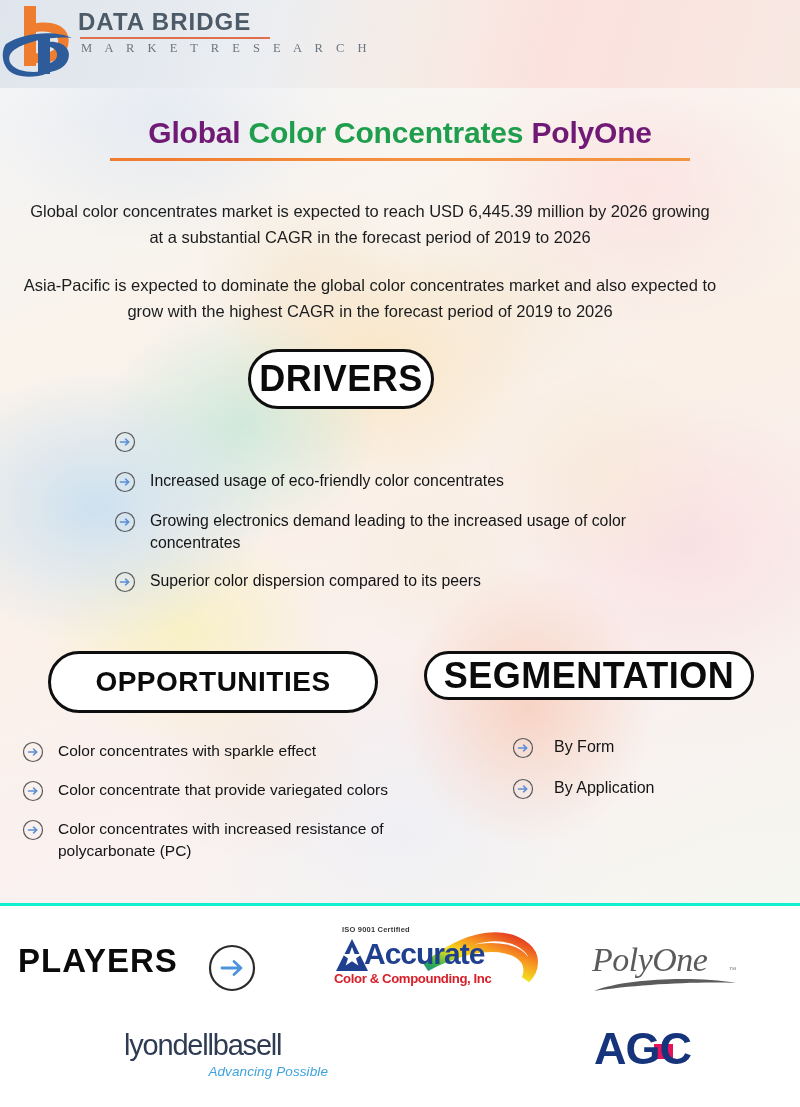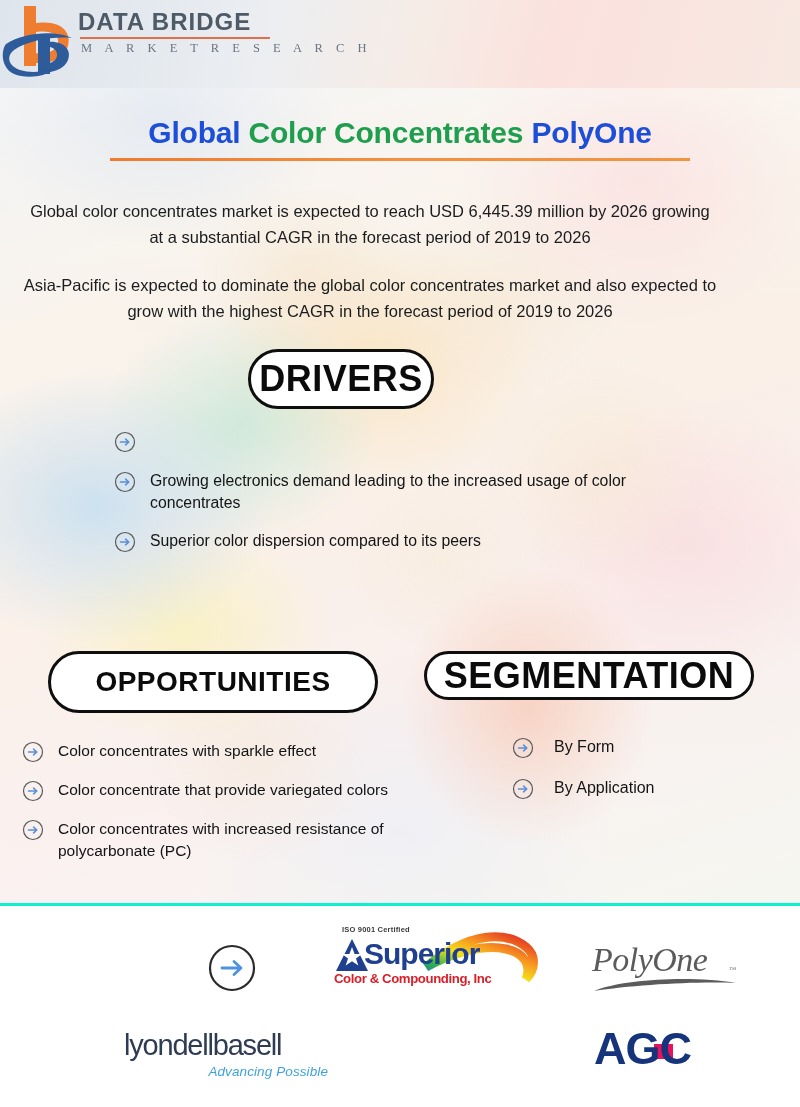--- a/index.html
+++ b/index.html
@@ -84,21 +84,21 @@
 
   
   .title-block {
     position:absolute; left:0; top:116px; width:800px; z-index:5;
     text-align:center;
   }
   .title-line {
     font-size:30px; font-weight:700; letter-spacing:-0.2px;
     white-space:nowrap;
   }
-  .tw-black { color:#1d4ed8; }
+  .tw-black { color:#701a75; }
   .tw-green { color:#1f9e4e; }
   .title-underline {
     width:580px; height:3px; margin:8px auto 0;
     background:linear-gradient(90deg,#f07a2e 0%, #f4903f 50%, #f2953f 100%);
   }
 
   
   .intro {
     position:absolute; left:0; top:198px; width:740px; z-index:5;
     text-align:center; color:#1a1c1e;
@@ -296,20 +296,29 @@
         </svg>
       </span>
     </div>
     <div class="bitem">
       <span class="barrow">
         <svg viewBox="0 0 22 22" width="22" height="22">
           <circle cx="11" cy="11" r="9.5" fill="none" stroke="#57595c" stroke-width="1.2"></circle>
           <path d="M6.5 11 L14.5 11 M11.6 8.2 L14.8 11 L11.6 13.8" fill="none" stroke="#5b8fd6" stroke-width="1.6" stroke-linecap="round" stroke-linejoin="round"></path>
         </svg>
       </span>
+      <span class="btext">Increased usage of eco-friendly color concentrates</span>
+    </div>
+    <div class="bitem">
+      <span class="barrow">
+        <svg viewBox="0 0 22 22" width="22" height="22">
+          <circle cx="11" cy="11" r="9.5" fill="none" stroke="#57595c" stroke-width="1.2"></circle>
+          <path d="M6.5 11 L14.5 11 M11.6 8.2 L14.8 11 L11.6 13.8" fill="none" stroke="#5b8fd6" stroke-width="1.6" stroke-linecap="round" stroke-linejoin="round"></path>
+        </svg>
+      </span>
       <span class="btext" style="max-width:520px;">Growing electronics demand leading to the increased  usage of color concentrates</span>
     </div>
     <div class="bitem">
       <span class="barrow">
         <svg viewBox="0 0 22 22" width="22" height="22">
           <circle cx="11" cy="11" r="9.5" fill="none" stroke="#57595c" stroke-width="1.2"></circle>
           <path d="M6.5 11 L14.5 11 M11.6 8.2 L14.8 11 L11.6 13.8" fill="none" stroke="#5b8fd6" stroke-width="1.6" stroke-linecap="round" stroke-linejoin="round"></path>
         </svg>
       </span>
       <span class="btext">Superior color dispersion compared to its peers</span>
@@ -365,20 +374,21 @@
           <path d="M6.5 11 L14.5 11 M11.6 8.2 L14.8 11 L11.6 13.8" fill="none" stroke="#5b8fd6" stroke-width="1.6" stroke-linecap="round" stroke-linejoin="round"></path>
         </svg>
       </span>
       <span class="btext">By Application</span>
     </div>
   </div>
 
   <div class="divider"></div>
 
   <div class="players"></div>
+  <div class="players-label">PLAYERS</div>
   <div class="players-arrow">
     <svg viewBox="0 0 48 48" width="48" height="48">
       <circle cx="24" cy="24" r="22" fill="none" stroke="#2b2b2b" stroke-width="2.2"></circle>
       <path d="M14 24 L32 24 M26 17.5 L33 24 L26 30.5" fill="none" stroke="#4e93e0" stroke-width="2.8" stroke-linecap="round" stroke-linejoin="round"></path>
     </svg>
   </div>
 
   <div class="logo-slot" id="logo-accurate">
     <svg viewBox="0 0 212 72" width="212" height="72" style="position:absolute;left:0;top:0;">
       <path d="M96 42 C140 6 176 6 196 22 C206 30 206 44 196 54
@@ -389,21 +399,21 @@
           <stop offset="22%" stop-color="#31b24a"></stop>
           <stop offset="45%" stop-color="#f4e11c"></stop>
           <stop offset="68%" stop-color="#f79321"></stop>
           <stop offset="100%" stop-color="#e02322"></stop>
         </linearGradient>
       </defs>
       <polygon points="22,14 38,46 6,46" fill="#1f3f8f"></polygon>
       <polygon points="22,22 24.6,29 32,29 26,33.5 28.3,40.5 22,36.3 15.7,40.5 18,33.5 12,29 19.4,29" fill="#ffffff"></polygon>
     </svg>
     <div class="acc-iso">ISO 9001 Certified</div>
-    <div class="acc-main" style="left:34px; top:14px;">Superior</div>
+    <div class="acc-main" style="left:34px; top:14px;">Accurate</div>
     <div class="acc-sub">Color &amp; Compounding, Inc</div>
   </div>
 
   <div class="logo-slot" id="logo-polyone">
     <div class="poly-text">PolyOne</div>
     <svg viewBox="0 0 146 18" width="146" height="18" style="position:absolute;left:0;top:36px;">
       <path d="M2 15 C34 2 104 0 144 7 C104 5 40 9 2 15 Z" fill="#5b5b5b"></path>
     </svg>
     <div class="poly-tm">™</div>
   </div>

